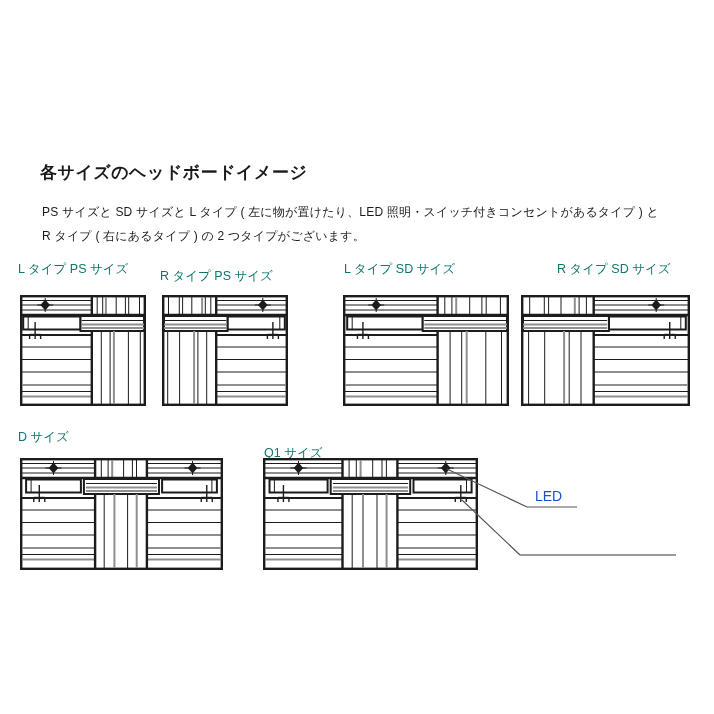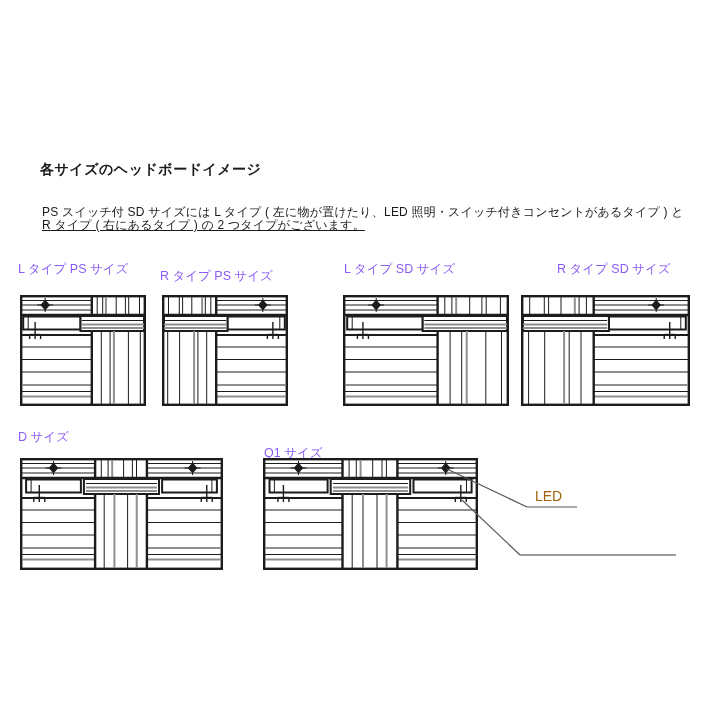--- a/index.html
+++ b/index.html
@@ -1,43 +1,43 @@
 <!DOCTYPE html>
 <html><head>
 <meta charset="utf-8">
 <style>
   html,body{margin:0;padding:0;background:#ffffff;}
   .page{
     position:relative;width:714px;height:714px;background:#ffffff;
     font-family:"Liberation Sans","DejaVu Sans",sans-serif;color:#1a1a1a;overflow:hidden;
   }
   .title{
-    position:absolute;left:40px;top:161px;font-size:14px;font-weight:bold;
+    position:absolute;left:40px;top:161px;font-size:17px;font-weight:bold;
     letter-spacing:0.5px;white-space:nowrap;
   }
   .desc{
     position:absolute;left:42px;font-size:12px;letter-spacing:0.2px;white-space:nowrap;
   }
   #desc1{top:204px;}
-  #desc2{top:217px;text-decoration:underline;}
+  #desc2{top:228px;}
   .dlabel{
-    position:absolute;font-size:12.5px;font-weight:500;white-space:nowrap;color:#8b5cf6;
+    position:absolute;font-size:12.5px;font-weight:500;white-space:nowrap;color:#0f766e;
   }
   .diagram{position:absolute;line-height:0;}
   .overlay{position:absolute;left:0;top:0;pointer-events:none;}
-  .callout-label{position:absolute;font-size:14px;color:#a16207;white-space:nowrap;}
+  .callout-label{position:absolute;font-size:14px;color:#1d4ed8;white-space:nowrap;}
   #outlet-label{font-size:13px;}
 </style>
 </head>
 <body>
 
 <div class="page">
 
   <div class="title">各サイズのヘッドボードイメージ</div>
-  <div class="desc" id="desc1">PS スイッチ付 SD サイズには L タイプ ( 左に物が置けたり、LED 照明・スイッチ付きコンセントがあるタイプ ) と</div>
+  <div class="desc" id="desc1">PS サイズと SD サイズと L タイプ ( 左に物が置けたり、LED 照明・スイッチ付きコンセントがあるタイプ ) と</div>
   <div class="desc" id="desc2">R タイプ ( 右にあるタイプ ) の 2 つタイプがございます。</div>
 
   <div id="diagram-layer">
       <div class="dlabel" style="left: 18px; top: 261px;">L タイプ PS サイズ</div>
       <div class="diagram" style="left: 20px; top: 295px;"><svg width="126" height="111" viewBox="0 0 126 111">
           <rect x="1.2" y="1.2" width="123.6" height="108.6" fill="#ffffff" stroke="#1c1c1c" stroke-width="2.4"></rect>
           <line x1="2.0" y1="5.5" x2="71.8" y2="5.5" stroke="#1c1c1c" stroke-width="1"></line>
           <line x1="2.0" y1="10" x2="71.8" y2="10" stroke="#1c1c1c" stroke-width="1"></line>
           <line x1="2.0" y1="15" x2="71.8" y2="15" stroke="#1c1c1c" stroke-width="1"></line>
           <g>

